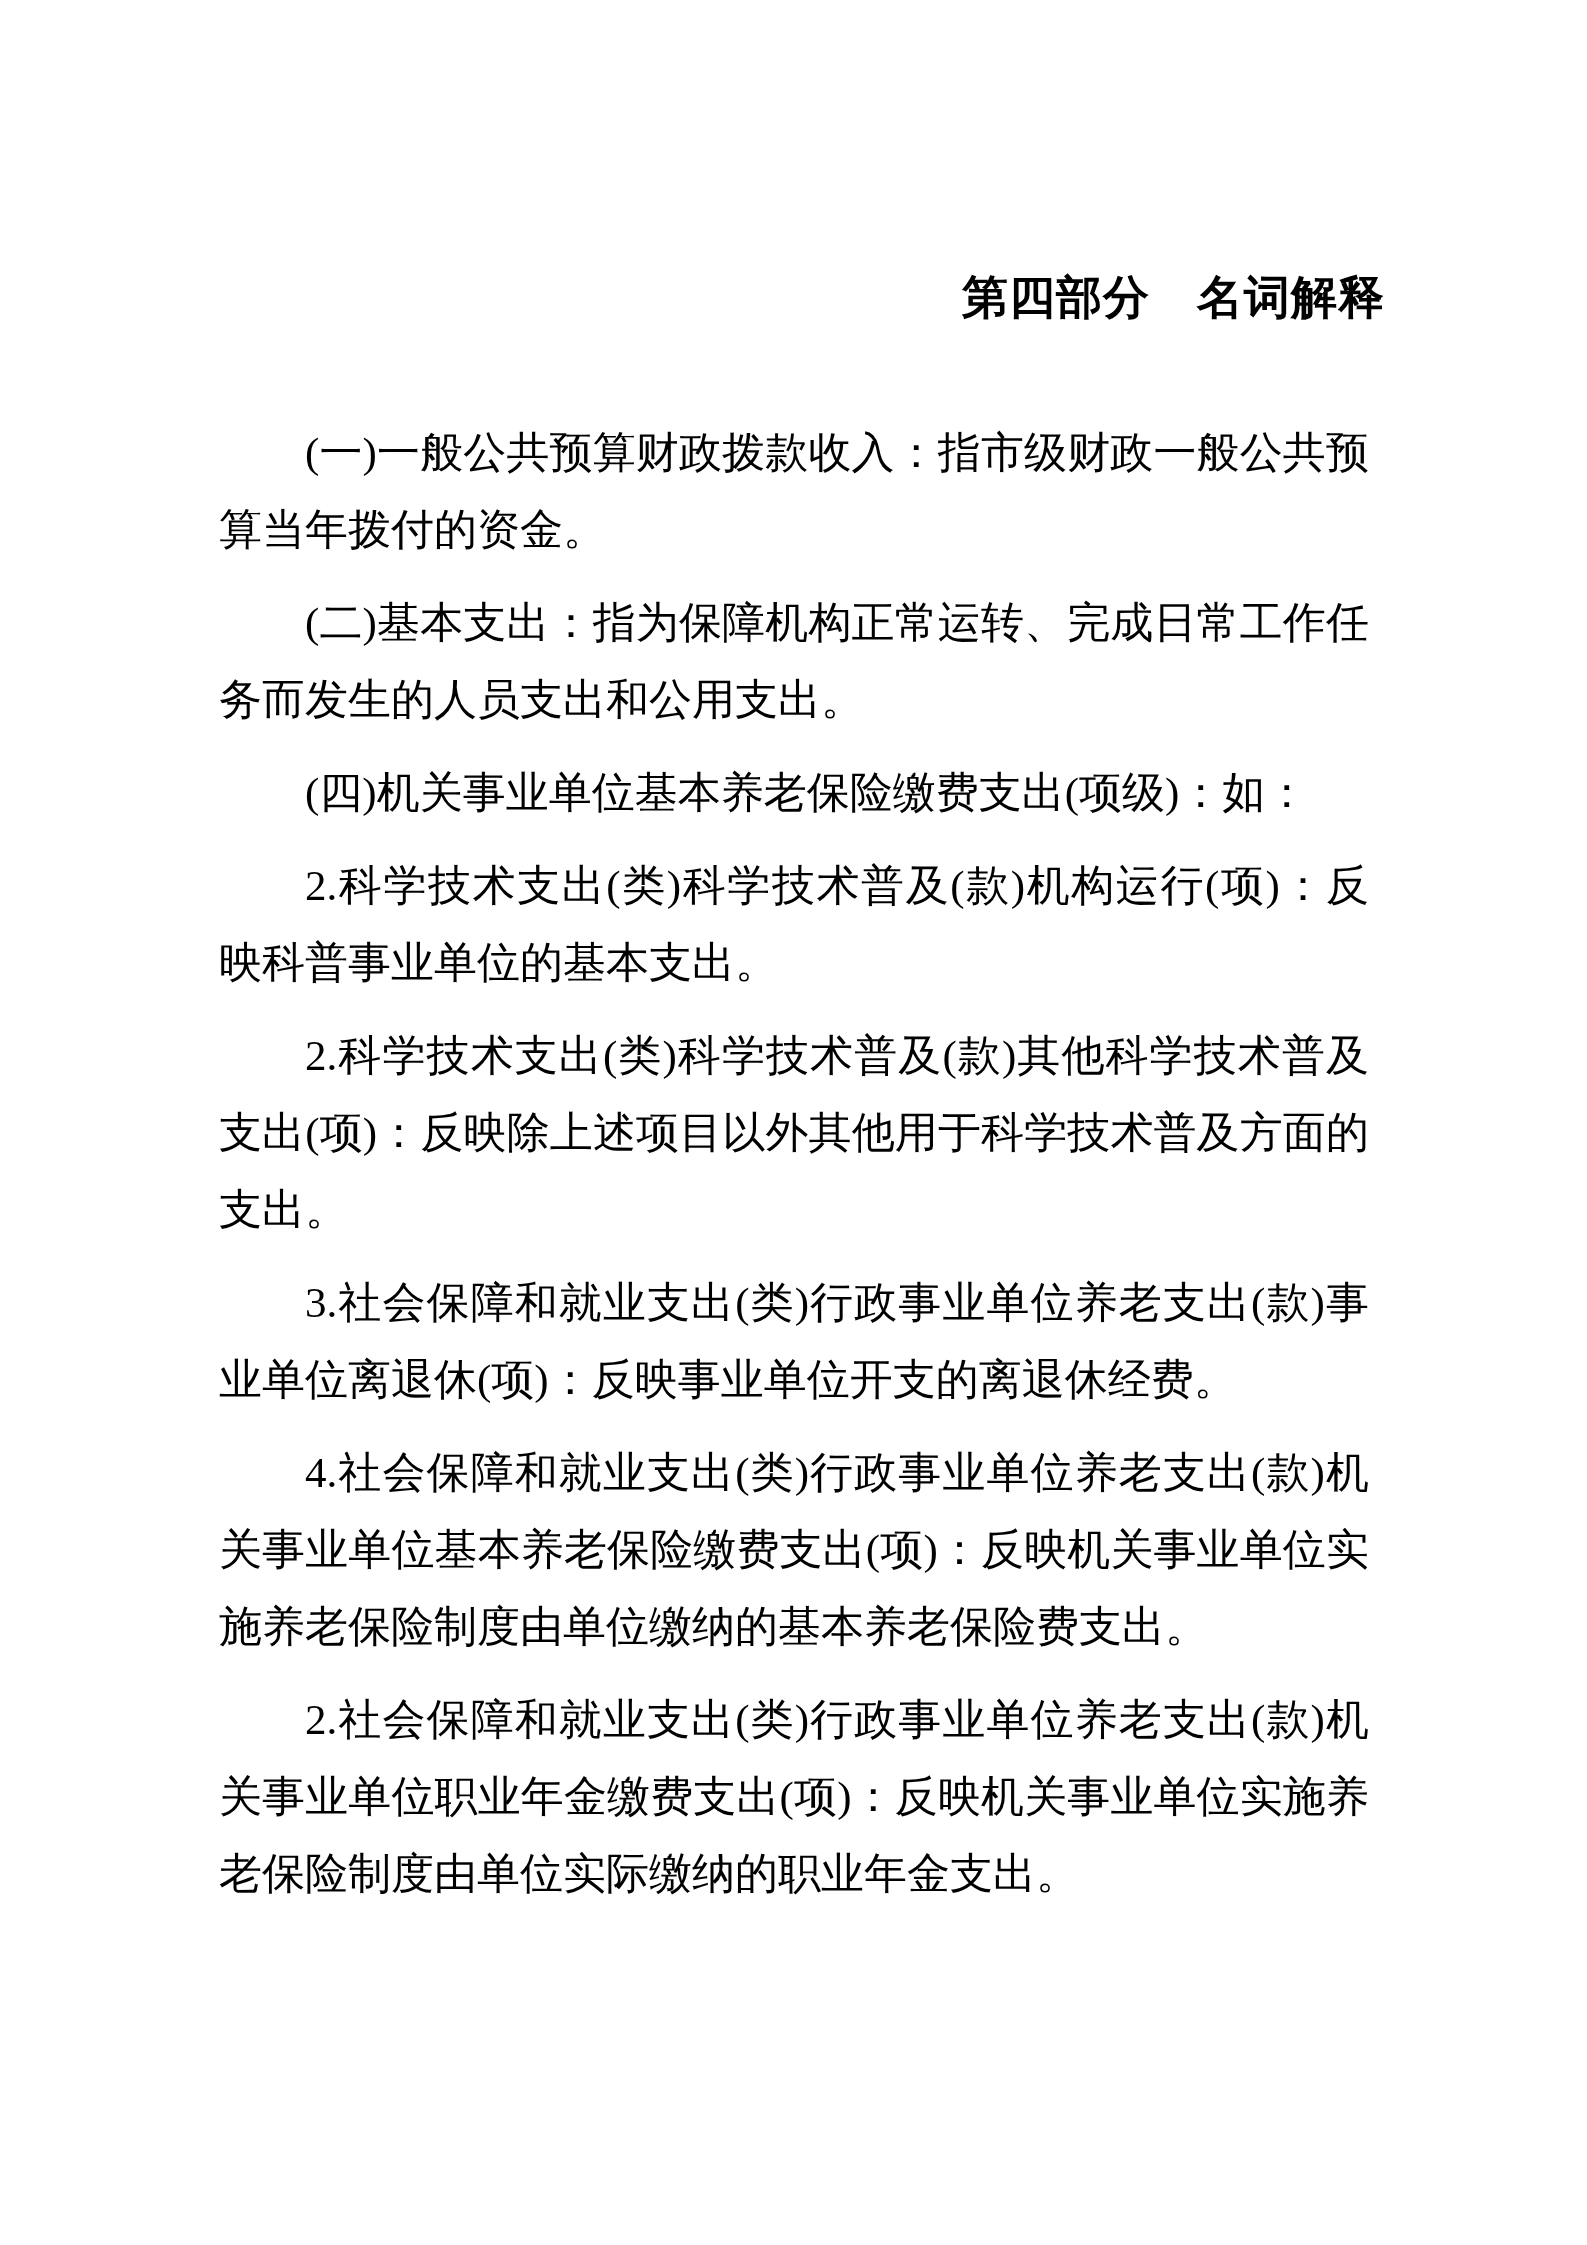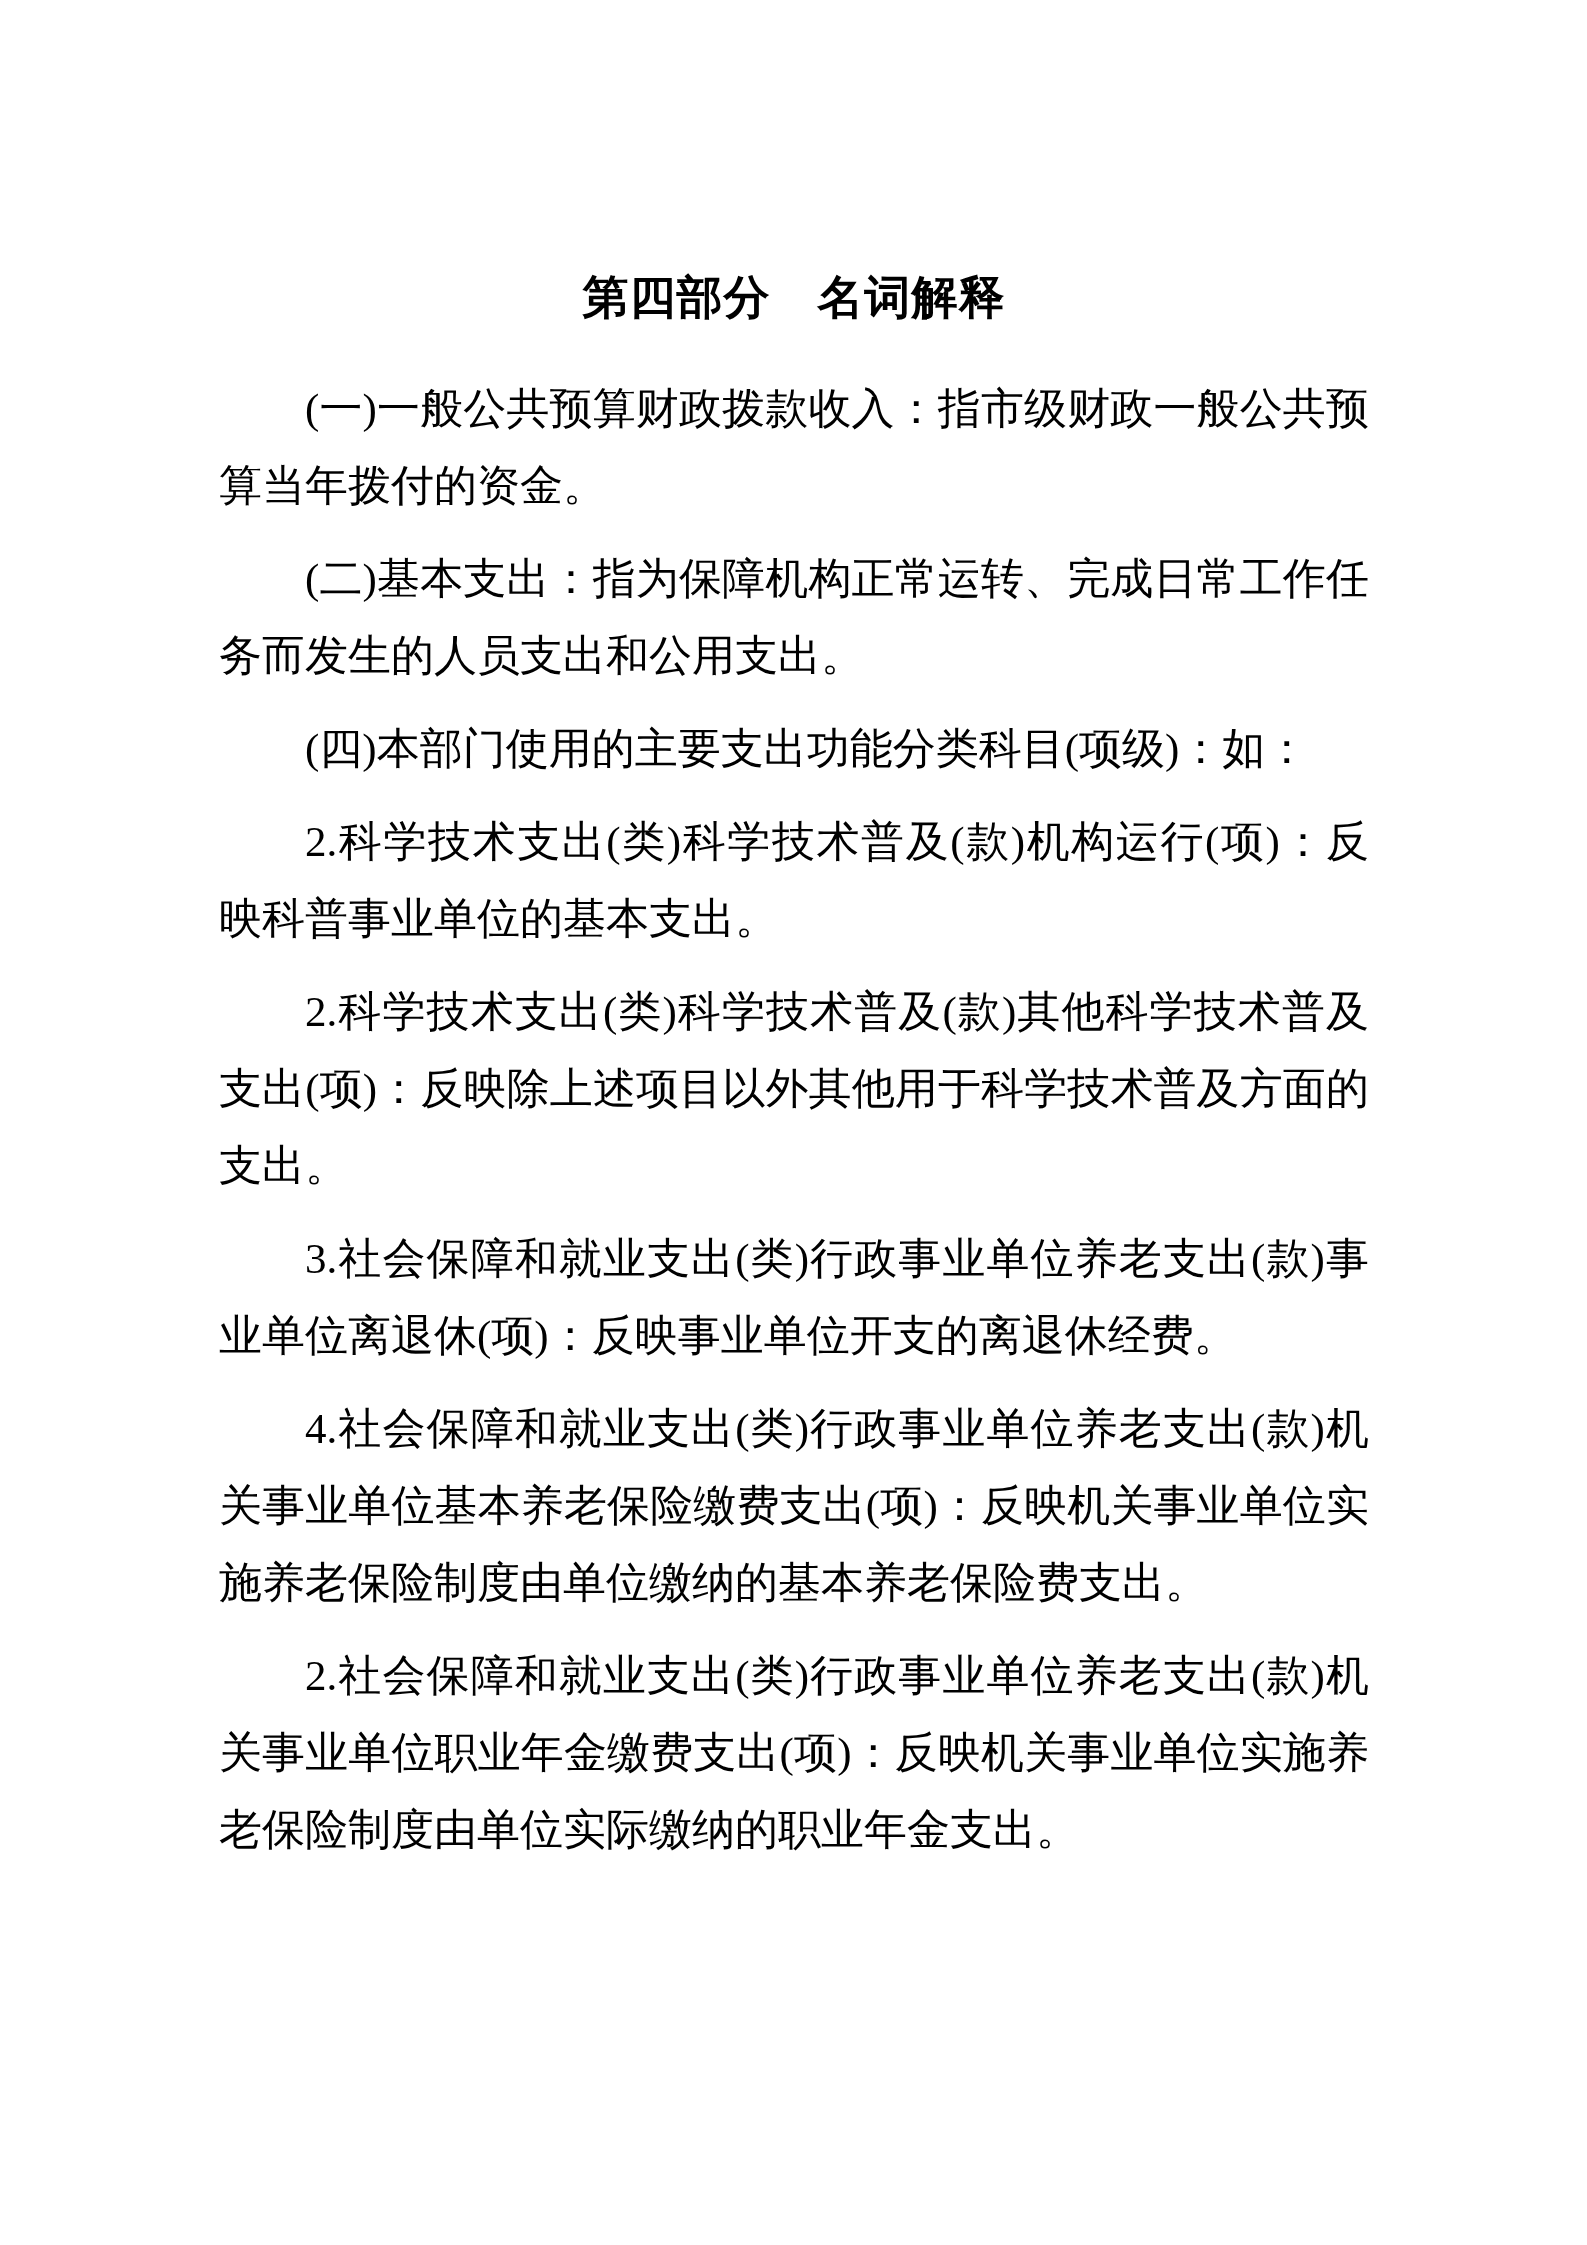--- a/index.html
+++ b/index.html
@@ -15,43 +15,43 @@
     background: #ffffff;
     color: #000000;
     padding: 268px 202px 0 203px;
     overflow: hidden;
   }
   .doc-title {
     font-family: "Liberation Sans", sans-serif;
     font-weight: bold;
     font-size: 46px;
     line-height: 58px;
-    text-align: center;
+    text-align: right;
     letter-spacing: 1px;
-    margin: 0 0 44px 0;
+    margin: 0 0 88px 0;
   }
   .doc-body p {
     font-family: "Liberation Serif", "DejaVu Serif", serif;
     font-size: 43px;
     line-height: 77px;
     margin: 16px;
     text-align: justify;
     text-indent: 2em;
     word-break: break-all;
   }
 </style>
 </head>
 <body>
 
 <div class="page">
   <h1 class="doc-title">第四部分　名词解释</h1>
 
   <div class="doc-body">
     <p>(一)一般公共预算财政拨款收入：指市级财政一般公共预算当年拨付的资金。</p>
     <p>(二)基本支出：指为保障机构正常运转、完成日常工作任务而发生的人员支出和公用支出。</p>
-    <p>(四)本部门使用的主要支出功能分类科目(项级)：如：</p>
+    <p>(四)机关事业单位基本养老保险缴费支出(项级)：如：</p>
     <p>2.科学技术支出(类)科学技术普及(款)机构运行(项)：反映科普事业单位的基本支出。</p>
     <p>2.科学技术支出(类)科学技术普及(款)其他科学技术普及支出(项)：反映除上述项目以外其他用于科学技术普及方面的支出。</p>
     <p>3.社会保障和就业支出(类)行政事业单位养老支出(款)事业单位离退休(项)：反映事业单位开支的离退休经费。</p>
     <p>4.社会保障和就业支出(类)行政事业单位养老支出(款)机关事业单位基本养老保险缴费支出(项)：反映机关事业单位实施养老保险制度由单位缴纳的基本养老保险费支出。</p>
     <p>2.社会保障和就业支出(类)行政事业单位养老支出(款)机关事业单位职业年金缴费支出(项)：反映机关事业单位实施养老保险制度由单位实际缴纳的职业年金支出。</p>
   </div>
 </div>
 
 </body></html>

